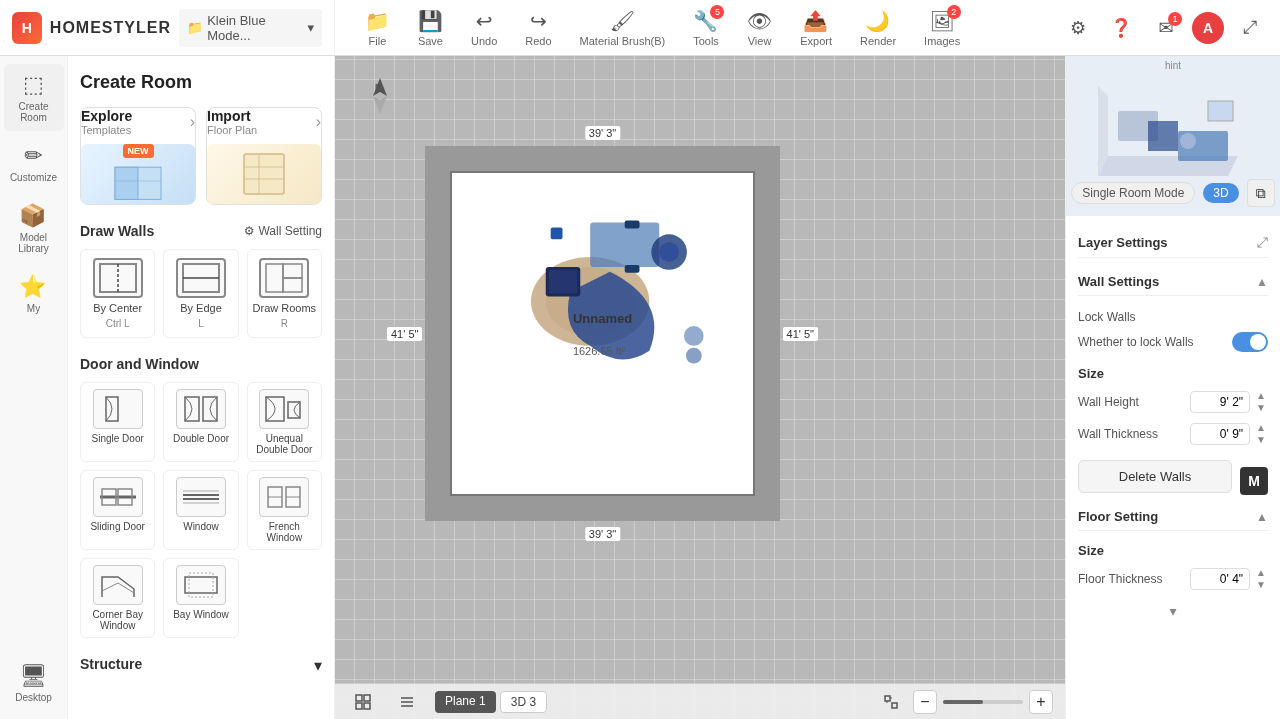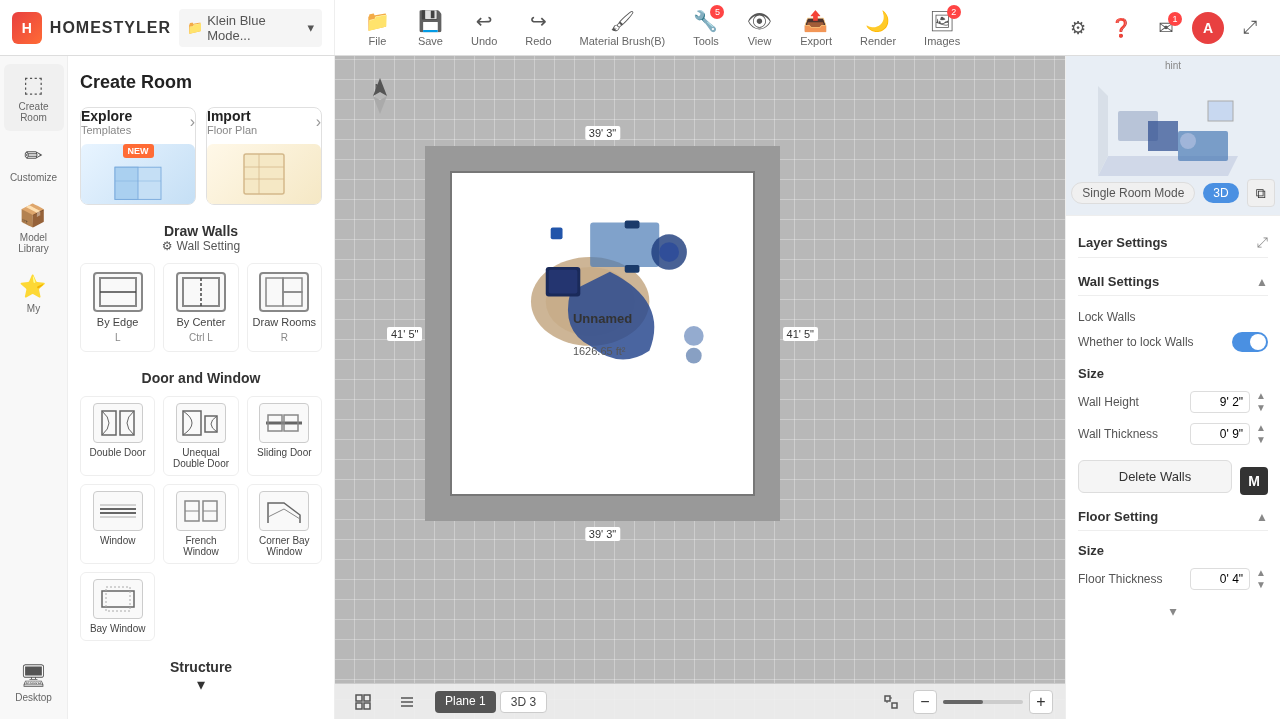--- a/index.html
+++ b/index.html
@@ -38,21 +38,21 @@
     .card { flex: 1; border: 1px solid #e0e0e0; border-radius: 8px; cursor: pointer; }
     .card-header { display: flex; align-items: center; justify-content: space-between; margin-bottom: 8px; }
     .card-title { font-size: 14px; font-weight: 600; color: #222; }
     .card-subtitle { font-size: 11px; color: #888; }
     .card-thumb { width: 100%; height: 60px; border-radius: 6px; overflow: hidden; display: flex; align-items: center; justify-content: center; }
     .explore-thumb { background: linear-gradient(135deg, #e8f4ff, #c5dff5); flex-direction: column; }
     .import-thumb { background: linear-gradient(135deg, #fff8e8, #f5e8c5); }
     .new-badge { background: #ff6b35; color: white; font-size: 9px; font-weight: bold; padding: 2px 5px; border-radius: 3px; }
 
     
-    .section-header { display: flex; align-items: center; justify-content: space-between; margin-bottom: 10px; flex-direction: column; }
+    .section-header { display: flex; justify-content: space-between; margin-bottom: 10px; }
     .section-title { font-size: 14px; font-weight: 600; color: #333; }
     .wall-setting-btn { display: flex; align-items: center; gap: 4px; font-size: 12px; color: #555; cursor: pointer; }
 
     
     .draw-grid { display: grid; grid-template-columns: repeat(3, 1fr); gap: 8px; margin-bottom: 18px; }
     .draw-item { display: flex; flex-direction: column; align-items: center; gap: 4px; padding: 8px 4px; border-radius: 6px; cursor: pointer; border: 1px solid #eee; }
     .draw-icon-box { width: 50px; height: 40px; border: 2px solid #888; background: #f9f9f9; border-radius: 4px; display: flex; align-items: center; justify-content: center; font-size: 18px; }
     .draw-label { font-size: 11px; color: #444; text-align: center; font-weight: 500; }
     .draw-shortcut { font-size: 10px; color: #888; }
 
@@ -239,53 +239,62 @@
         <div class="wall-setting-btn">
           <span>⚙</span>
           <span>Wall Setting</span>
         </div>
       </div>
       <div class="draw-grid">
         <div class="draw-item">
           <div class="draw-icon-box">
             <svg width="40" height="32" viewBox="0 0 40 32">
               <rect x="2" y="2" width="36" height="28" fill="none" stroke="#888" stroke-width="2"></rect>
+              <line x1="20" y1="2" x2="20" y2="30" stroke="#444" stroke-width="1.5" stroke-dasharray="3,2"></line>
+            </svg>
+          </div>
+          <span class="draw-label">By Center</span>
+          <span class="draw-shortcut">Ctrl L</span>
+        </div>
+        <div class="draw-item">
+          <div class="draw-icon-box">
+            <svg width="40" height="32" viewBox="0 0 40 32">
+              <rect x="2" y="2" width="36" height="28" fill="none" stroke="#888" stroke-width="2"></rect>
               <line x1="2" y1="16" x2="38" y2="16" stroke="#444" stroke-width="1.5"></line>
             </svg>
           </div>
           <span class="draw-label">By Edge</span>
           <span class="draw-shortcut">L</span>
-        </div>
-        <div class="draw-item">
-          <div class="draw-icon-box">
-            <svg width="40" height="32" viewBox="0 0 40 32">
-              <rect x="2" y="2" width="36" height="28" fill="none" stroke="#888" stroke-width="2"></rect>
-              <line x1="20" y1="2" x2="20" y2="30" stroke="#444" stroke-width="1.5" stroke-dasharray="3,2"></line>
-            </svg>
-          </div>
-          <span class="draw-label">By Center</span>
-          <span class="draw-shortcut">Ctrl L</span>
         </div>
         <div class="draw-item">
           <div class="draw-icon-box">
             <svg width="40" height="32" viewBox="0 0 40 32">
               <rect x="2" y="2" width="17" height="28" fill="none" stroke="#888" stroke-width="1.5"></rect>
               <rect x="19" y="2" width="19" height="14" fill="none" stroke="#888" stroke-width="1.5"></rect>
               <rect x="19" y="16" width="19" height="14" fill="none" stroke="#888" stroke-width="1.5"></rect>
             </svg>
           </div>
           <span class="draw-label">Draw Rooms</span>
           <span class="draw-shortcut">R</span>
         </div>
       </div>
 
       <div class="section-header">
         <span class="section-title">Door and Window</span>
       </div>
       <div class="dw-grid">
+        <div class="dw-item">
+          <div class="dw-icon-box">
+            <svg width="40" height="32" viewBox="0 0 40 32">
+              <rect x="8" y="4" width="12" height="24" fill="none" stroke="#666" stroke-width="1.5"></rect>
+              <path d="M8 4 Q20 16 8 28" fill="none" stroke="#666" stroke-width="1"></path>
+            </svg>
+          </div>
+          <span class="dw-label">Single Door</span>
+        </div>
         <div class="dw-item">
           <div class="dw-icon-box">
             <svg width="40" height="32" viewBox="0 0 40 32">
               <rect x="4" y="4" width="14" height="24" fill="none" stroke="#666" stroke-width="1.5"></rect>
               <rect x="22" y="4" width="14" height="24" fill="none" stroke="#666" stroke-width="1.5"></rect>
               <path d="M4 4 Q18 16 4 28" fill="none" stroke="#666" stroke-width="1"></path>
               <path d="M36 4 Q22 16 36 28" fill="none" stroke="#666" stroke-width="1"></path>
             </svg>
           </div>
           <span class="dw-label">Double Door</span>

